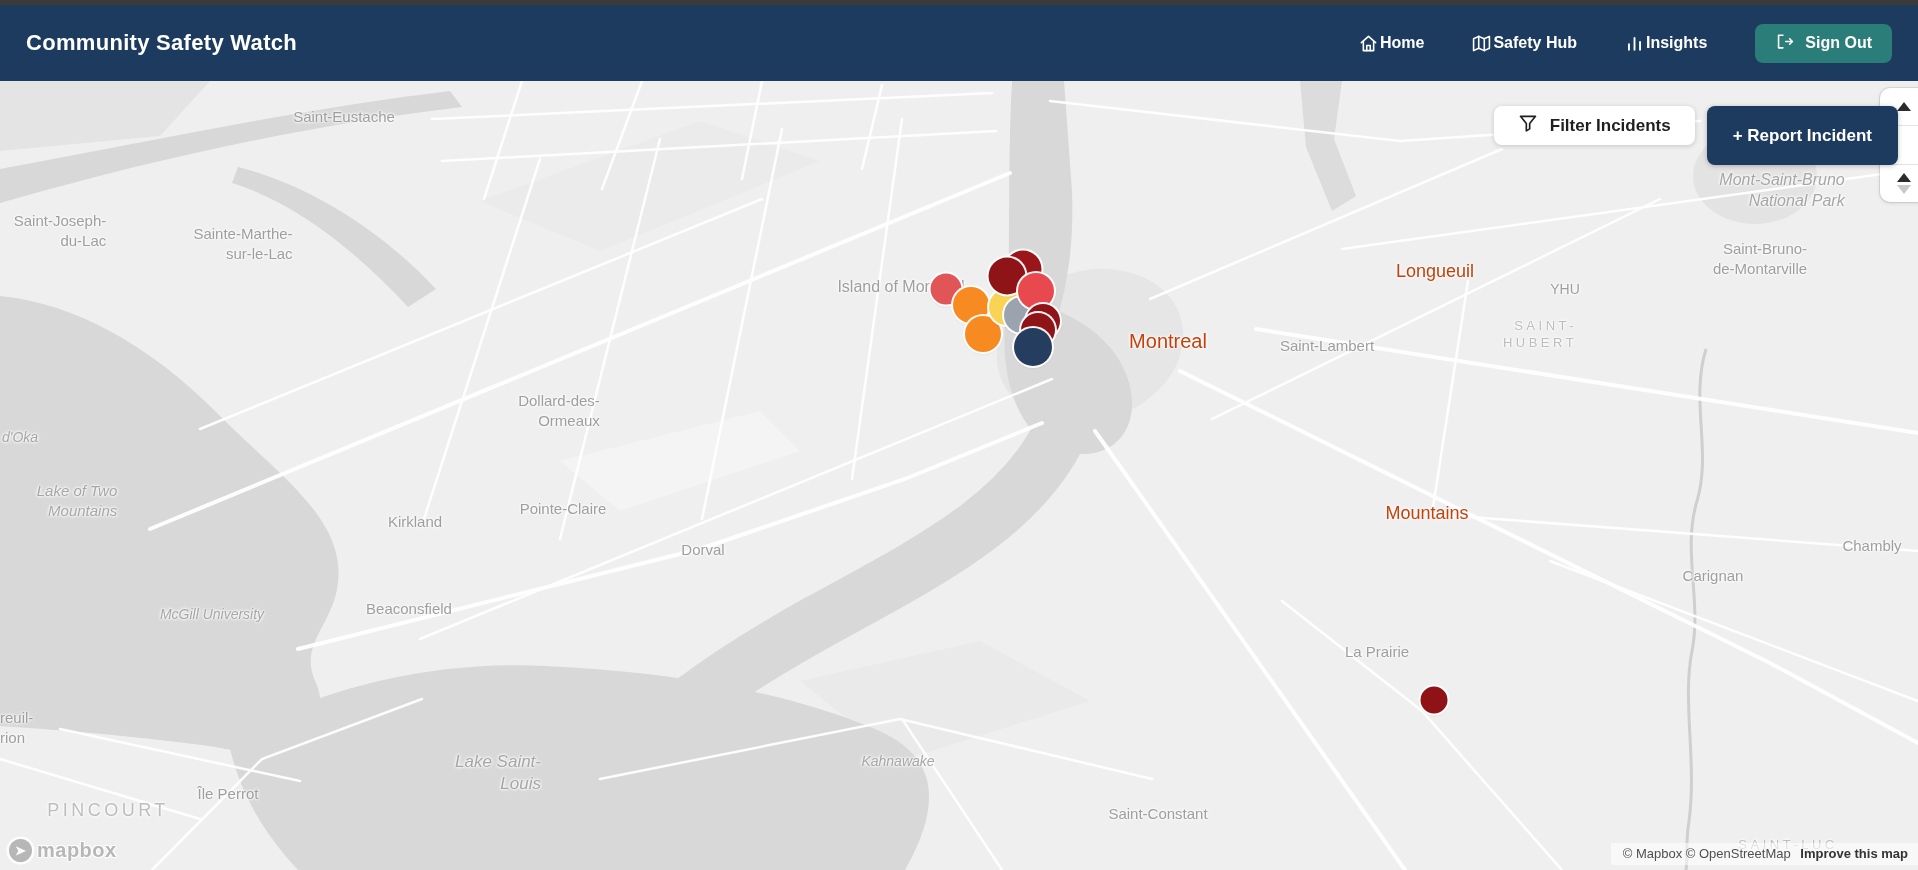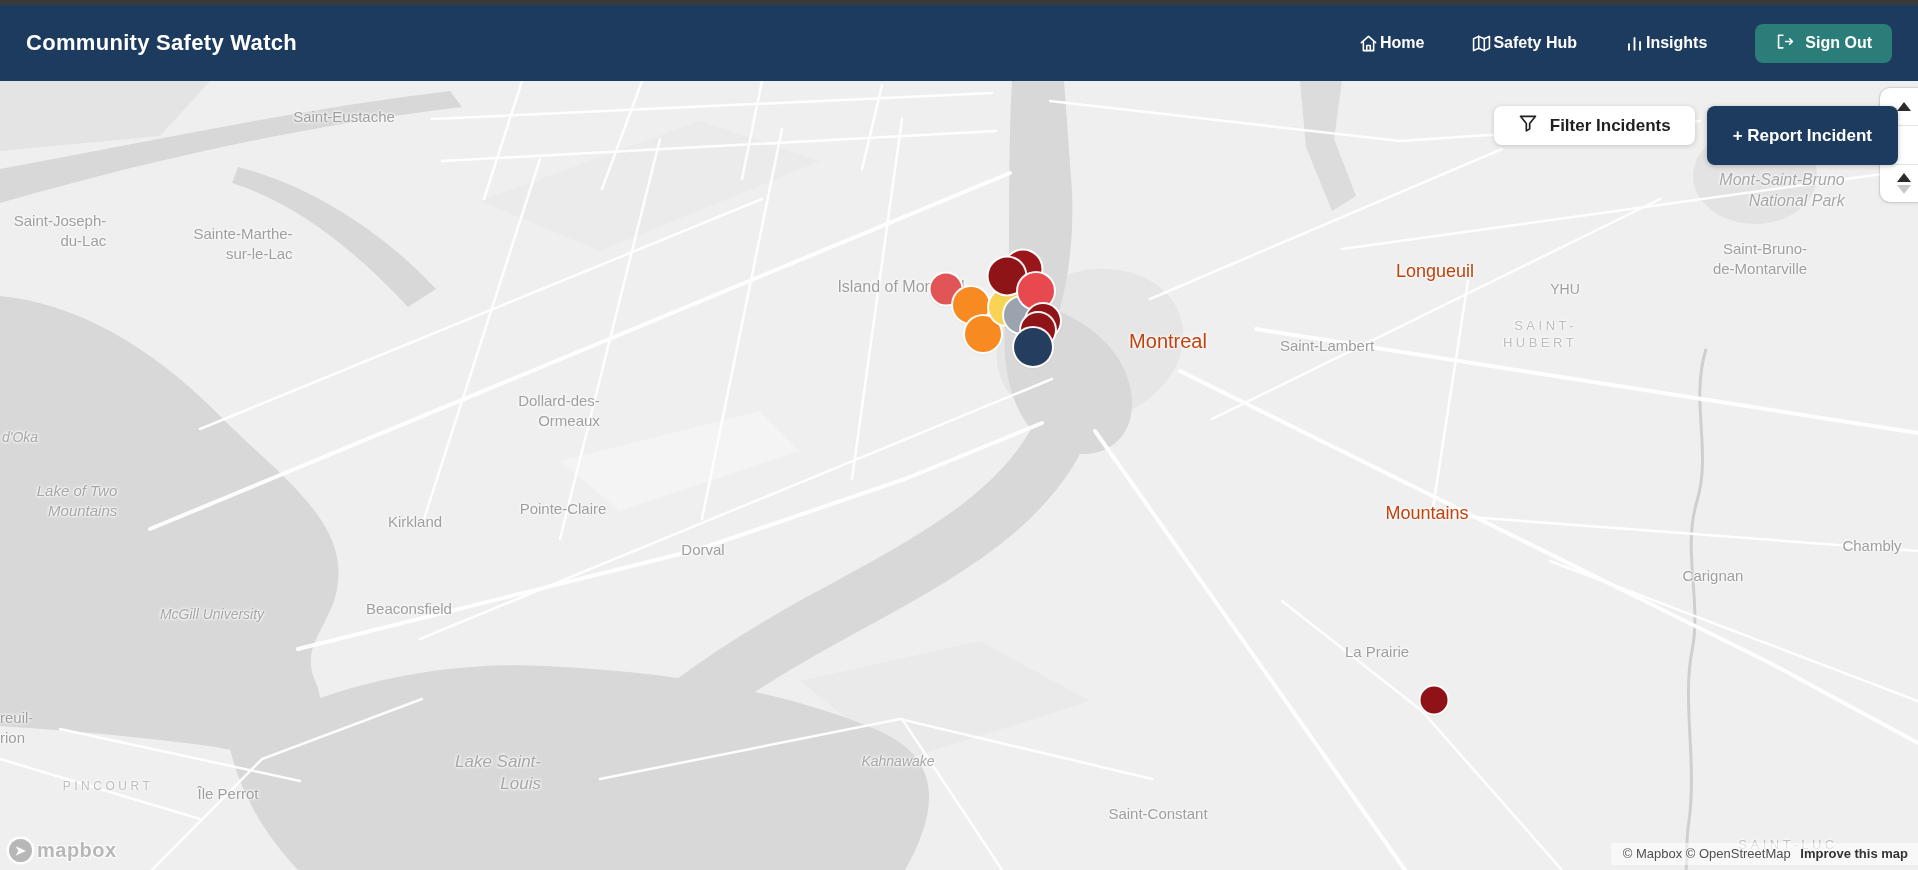--- a/index.html
+++ b/index.html
@@ -242,21 +242,21 @@
       <div class="map-label italic" style="left: 212px; top: 533px; font-size: 14px;">
         <div>McGill University</div>
       </div>
       <div class="map-label italic" style="left: 498px; top: 692px; font-size: 17px;">
         <div>Lake Saint-</div>
         <div>Louis</div>
       </div>
       <div class="map-label" style="left: 228px; top: 713px;">
         <div>Île Perrot</div>
       </div>
-      <div class="map-label spaced" style="left: 108px; top: 706px; font-size: 12px;">
+      <div class="map-label spaced" style="left: 108px; top: 730px; font-size: 18px;">
         <div>PINCOURT</div>
       </div>
       <div class="map-label left" style="left: 0px; top: 637px;">
         <div>reuil-</div>
       </div>
       <div class="map-label left" style="left: 0px; top: 657px;">
         <div>rion</div>
       </div>
       <div class="map-label" style="left: 901px; top: 206px; font-size: 16px;">
         <div>Island of Montreal</div>

